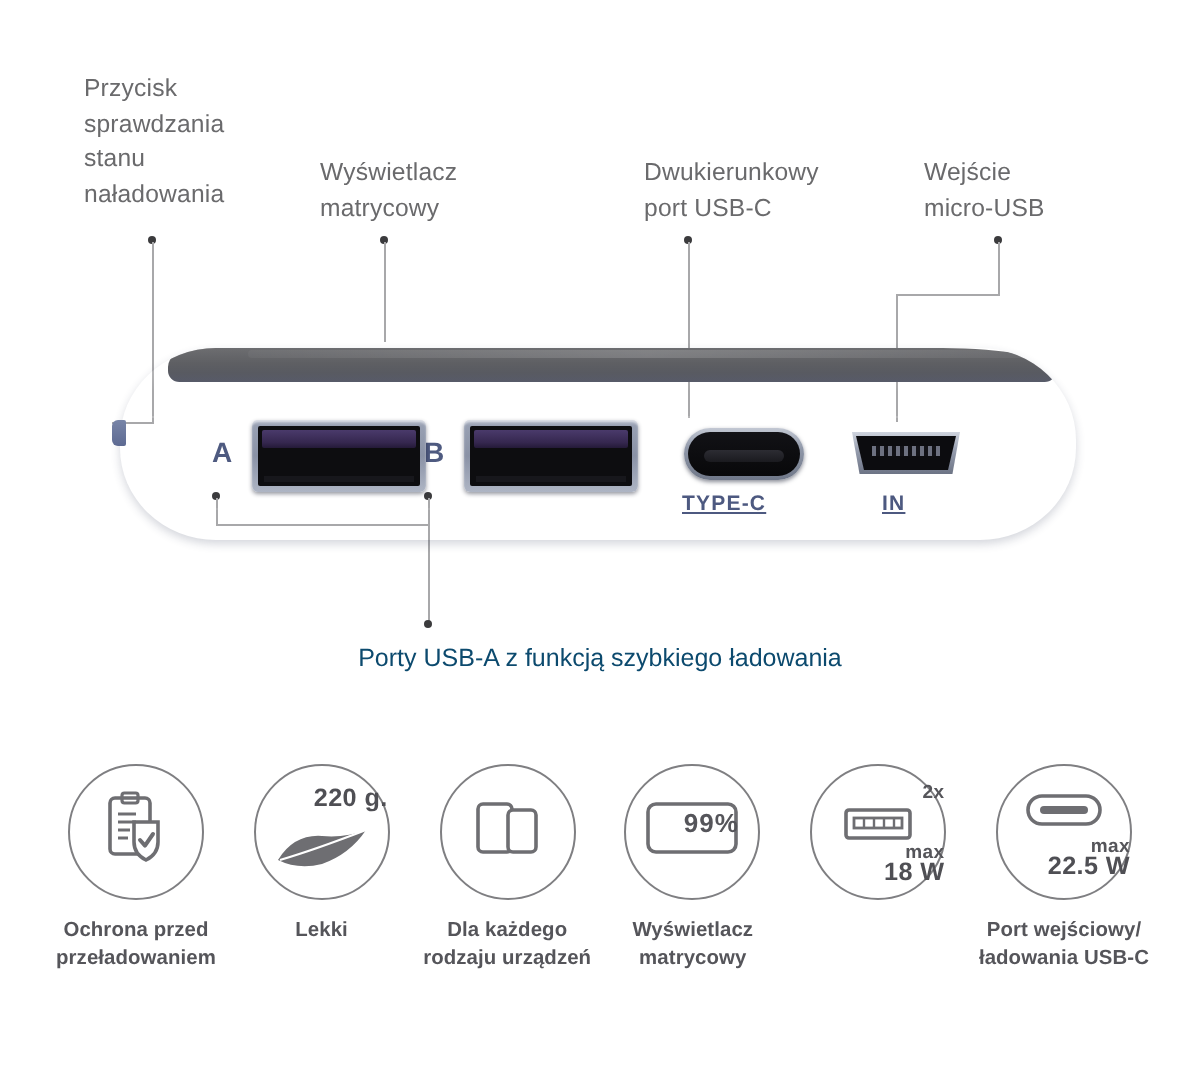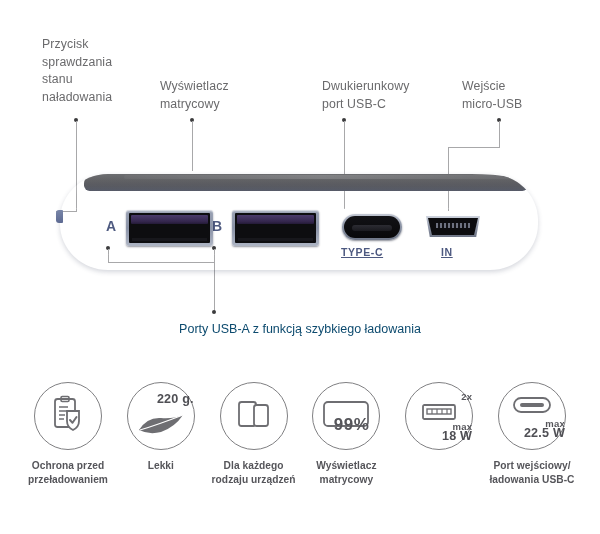--- a/index.html
+++ b/index.html
@@ -323,21 +323,21 @@
       <div class="feat-label">Dla każdego
 rodzaju urządzeń</div>
     </div>
 
     <div class="feature">
       <div class="circle">
         <span style="position:relative;">
           <svg width="46" height="26" viewBox="0 0 46 26">
             <rect x="1" y="1" width="44" height="24" rx="4" fill="none" stroke="#6e6e72" stroke-width="1.8"></rect>
           </svg>
-          <span class="mini" style="top:18px;left:0;font-size:17px;letter-spacing:.5px;">99%</span>
+          <span class="mini" style="top:5px;left:0;font-size:13px;letter-spacing:.5px;">99%</span>
         </span>
       </div>
       <div class="feat-label">Wyświetlacz
 matrycowy</div>
     </div>
 
     <div class="feature">
       <div class="circle">
         <div class="mini" style="top:8px;">2x</div>
         <span style="position:absolute;top:21px;left:16px;">

